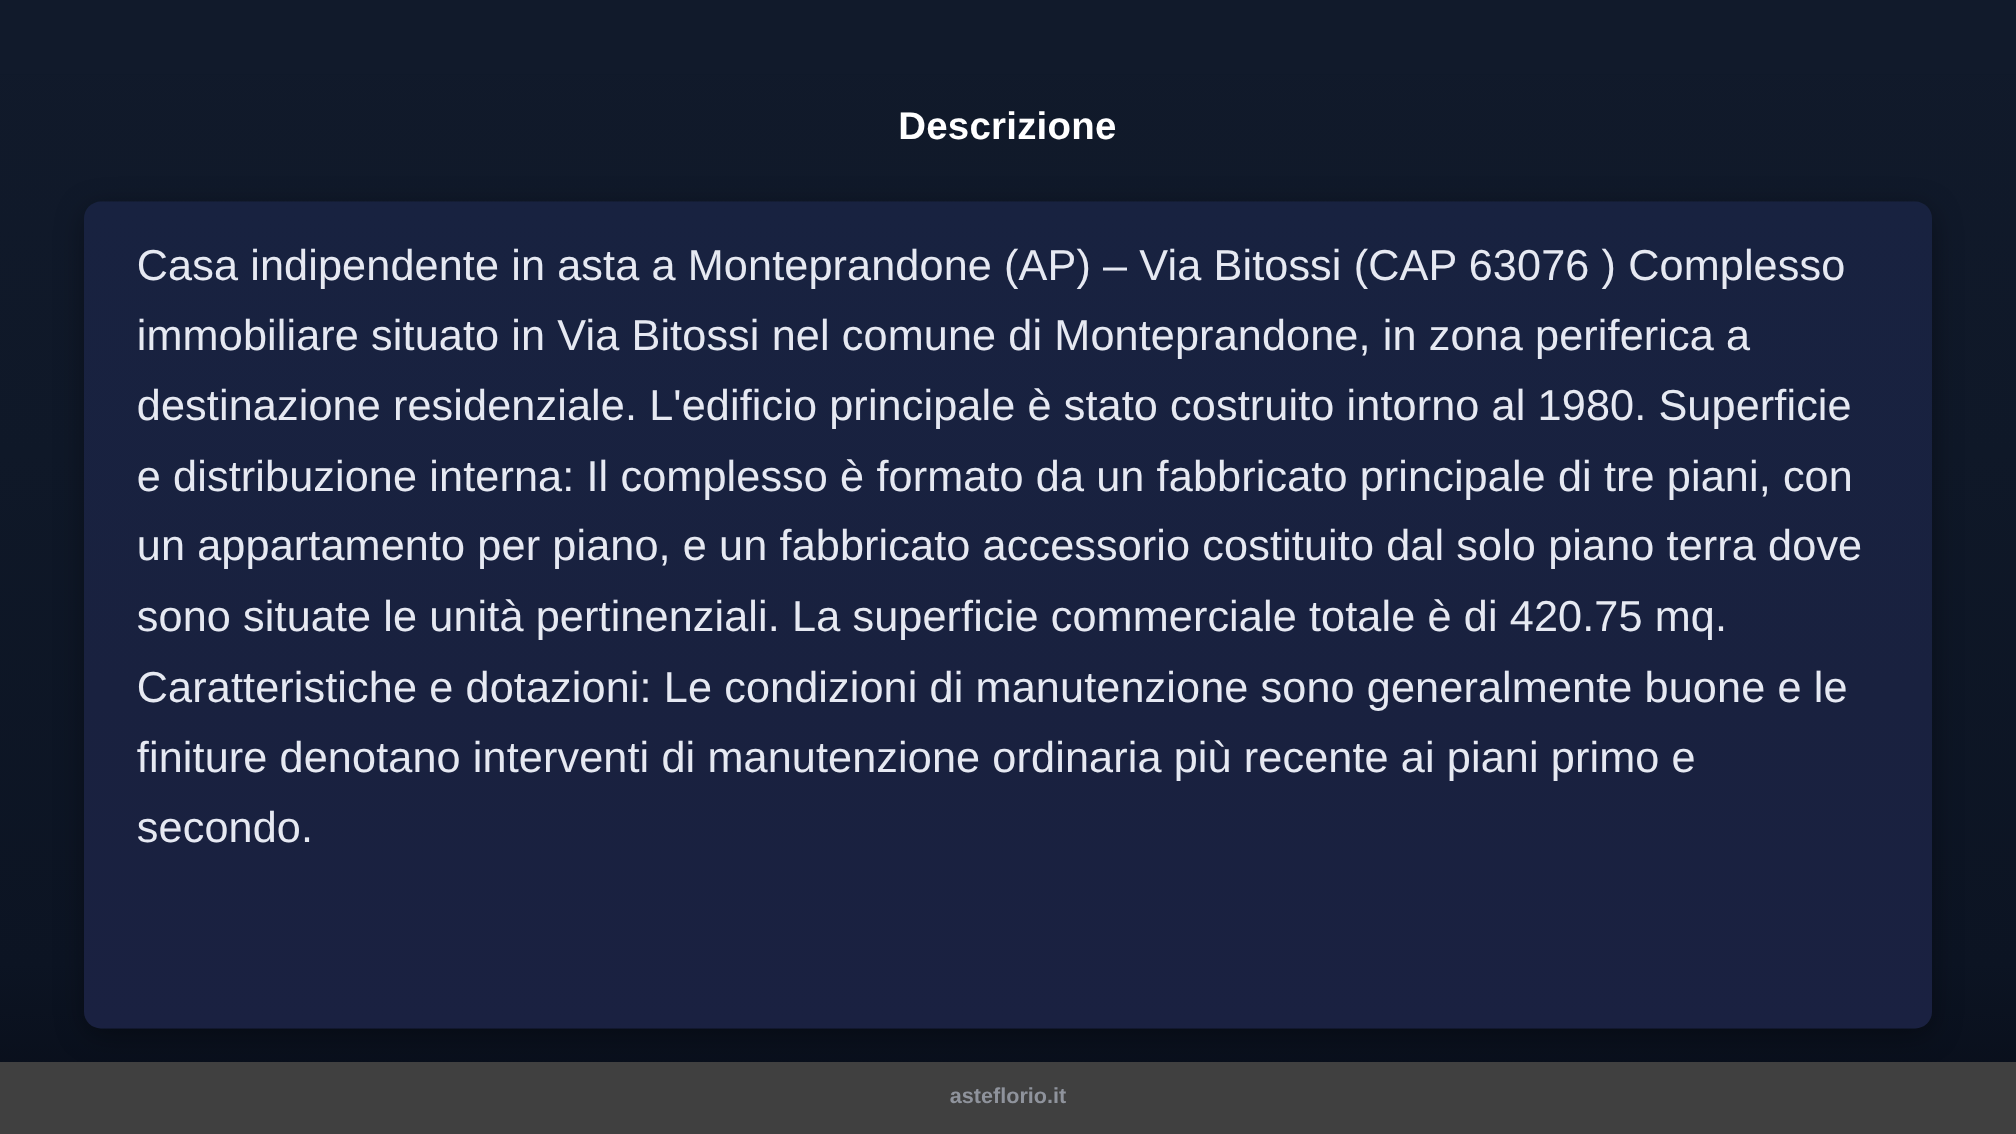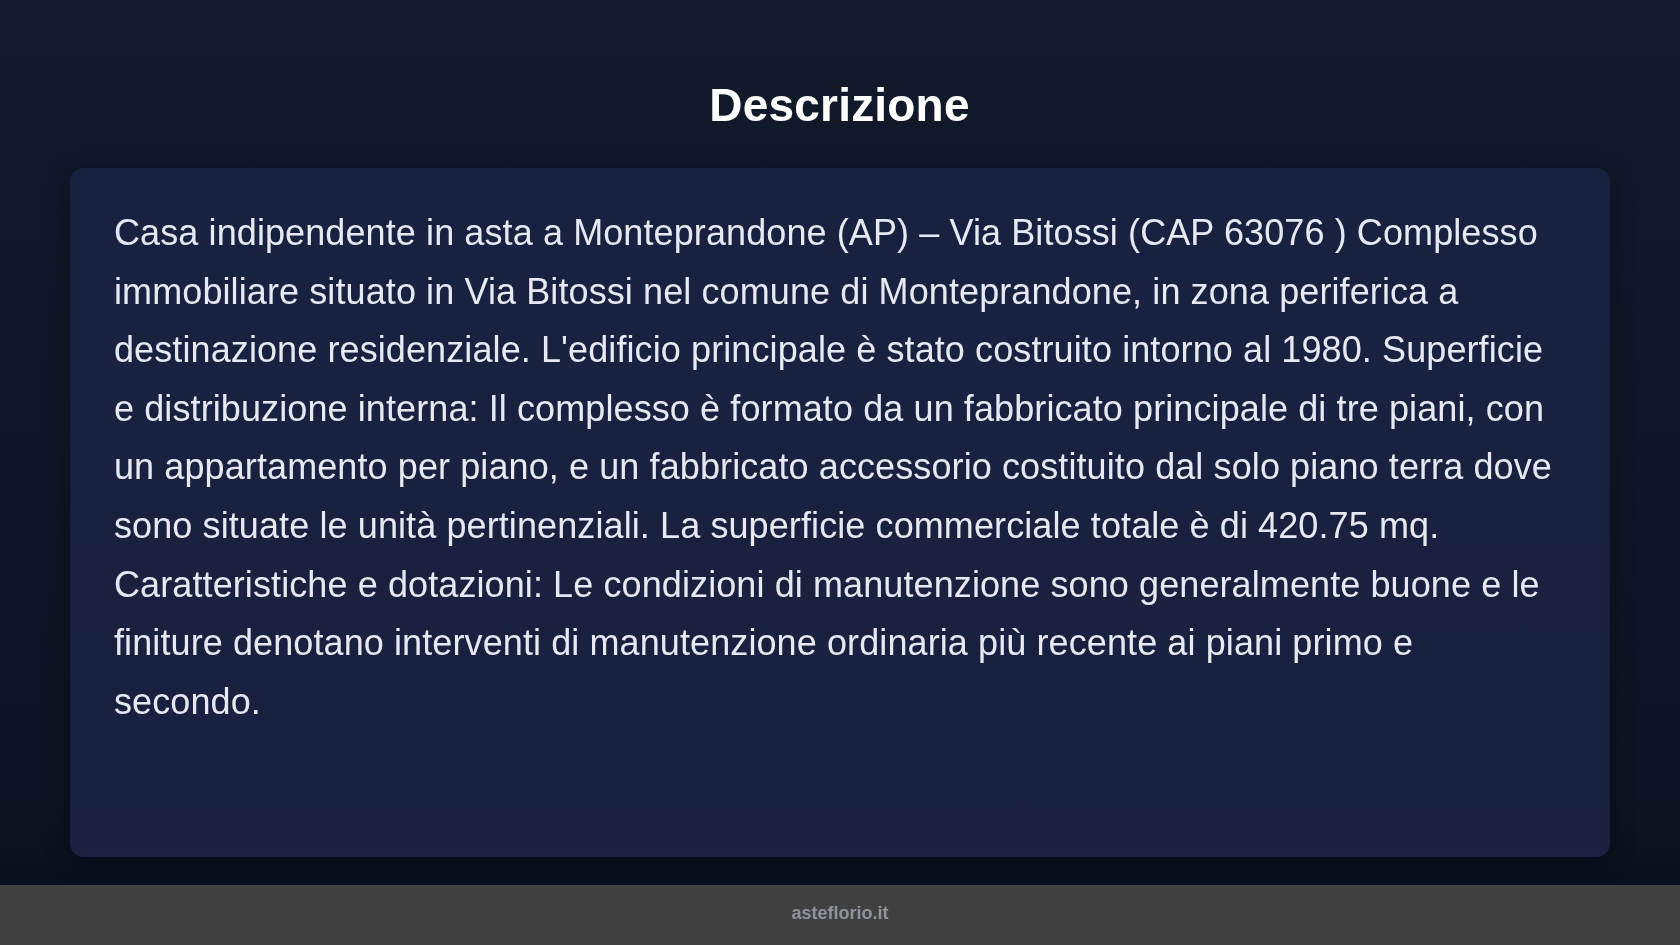--- a/index.html
+++ b/index.html
@@ -20,35 +20,35 @@
       width: 1680px; height: 62px;
       background: #111a2b;
     }
     .page-title {
       position: absolute;
       left: 0; top: 78px;
       width: 1679px;
       text-align: center;
       color: #ffffff;
       font-weight: bold;
-      font-size: 46px;
+      font-size: 32px;
       line-height: 54px;
       letter-spacing: 0.2px;
     }
     .card {
       position: absolute;
       left: 70px;
       top: 168px;
       width: 1540px;
       height: 689px;
       border-radius: 14px;
       background: linear-gradient(180deg, #182240 0%, #19213f 60%, #1a2141 100%);
       box-shadow: 0 6px 24px rgba(0,0,0,0.35);
       box-sizing: border-box;
-      padding: 36px 44px 0 44px;
+      padding: 24px 44px 0 44px;
     }
     .card-text {
       margin: 0;
       color: #e6e9f2;
       font-size: 36px;
       line-height: 58.6px;
       letter-spacing: 0.1px;
     }
     .footer {
       position: absolute;

